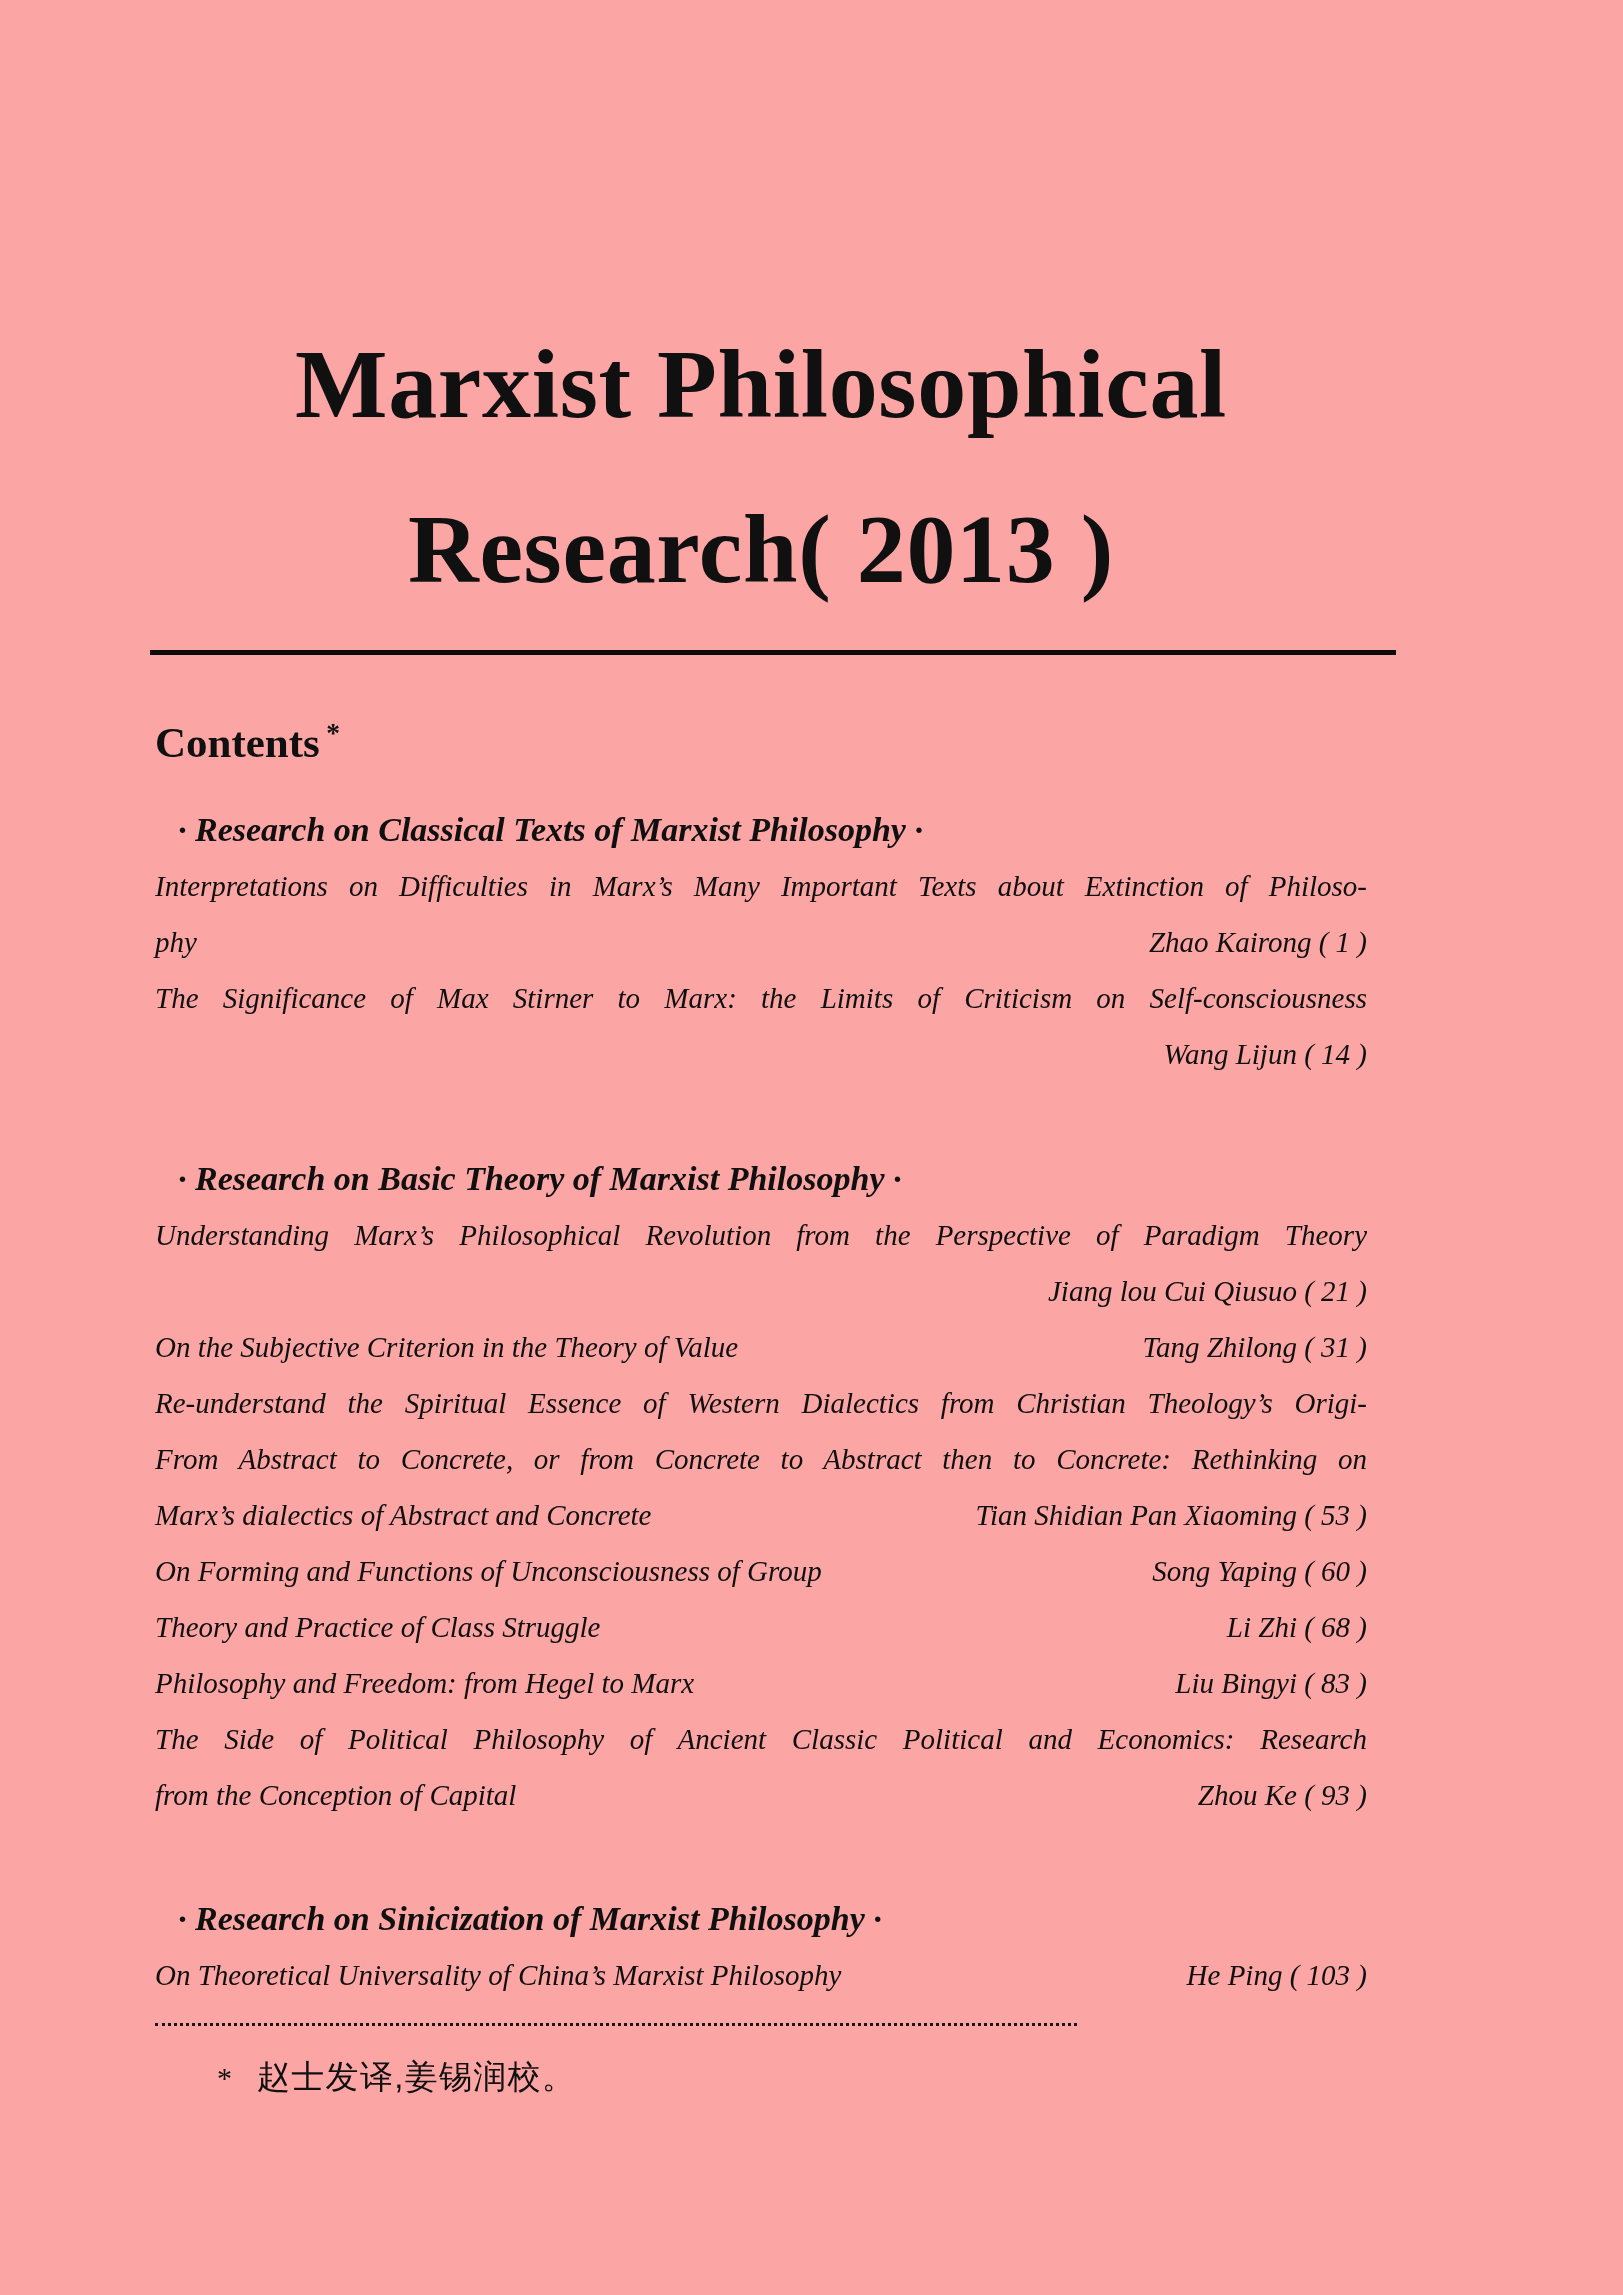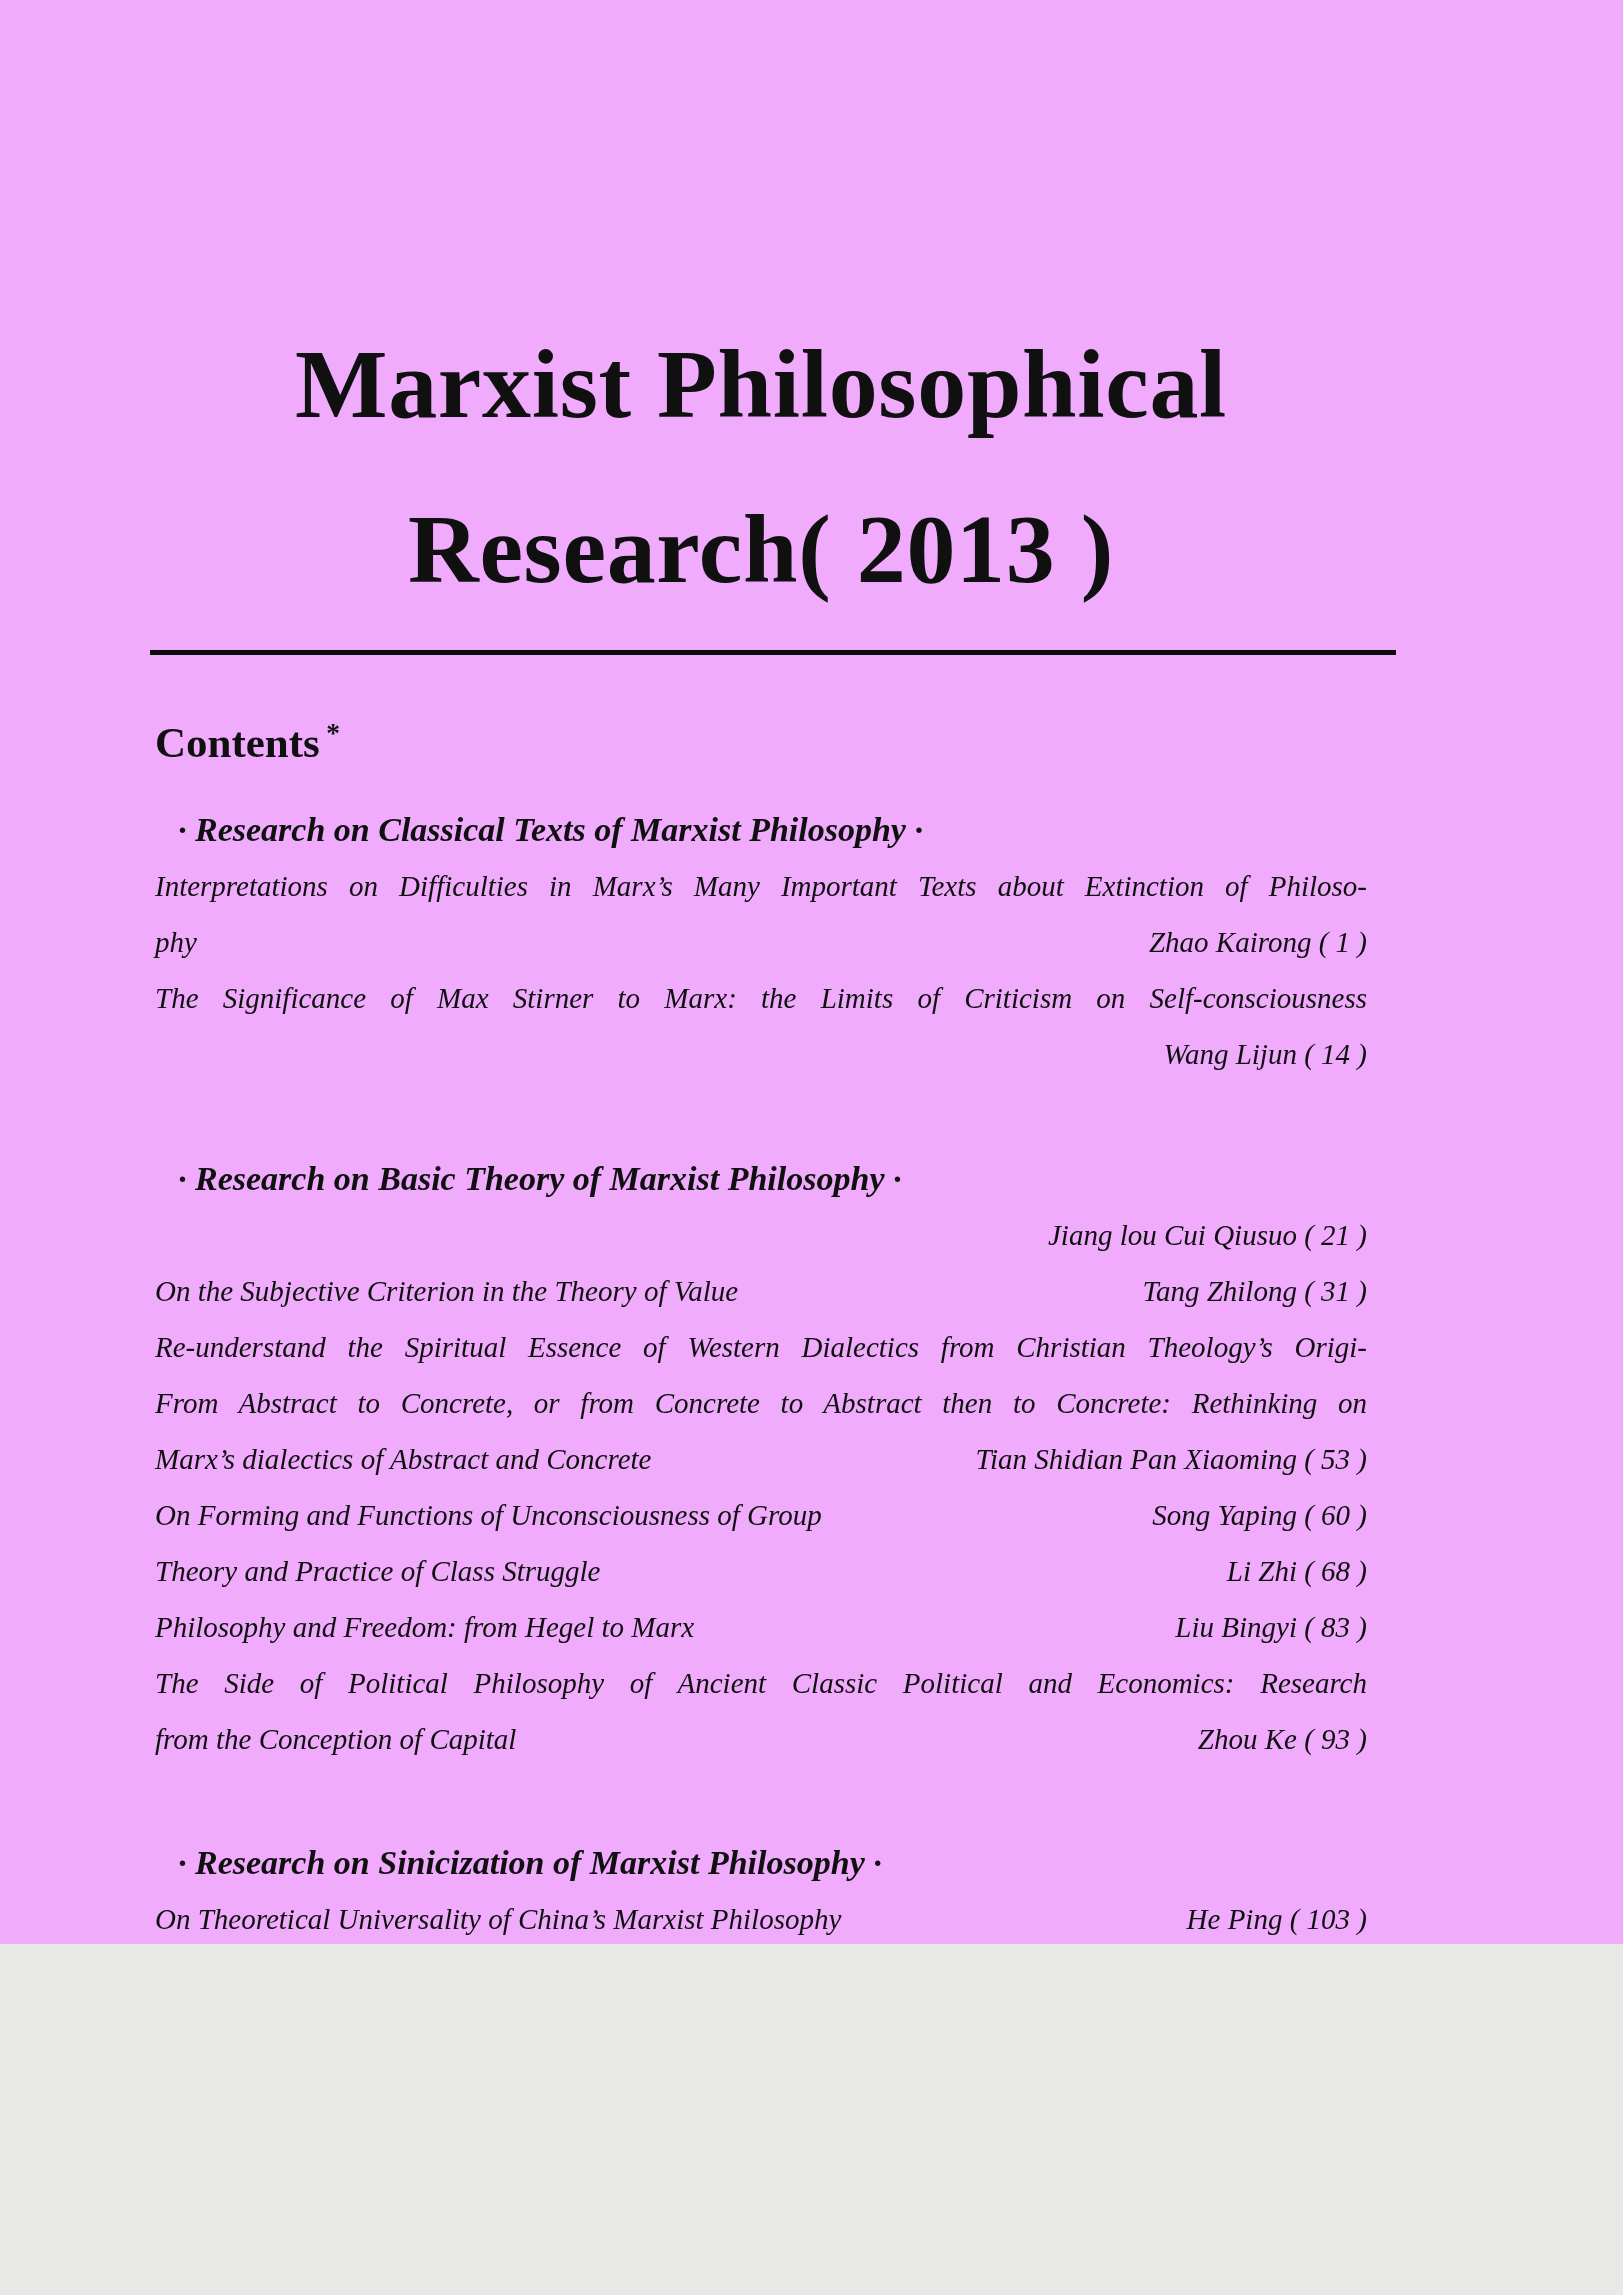--- a/index.html
+++ b/index.html
@@ -1,20 +1,20 @@
 <!DOCTYPE html>
 <html style="font-size:10.5px"><head>
 <meta charset="utf-8">
 <style>
   html, body { margin: 0; padding: 0; background: #e8e8e6; }
   .page {
     position: relative;
     width: 1623px;
-    height: 1944px;
-    background: #f0abfc;
+    height: 2295px;
+    background: #fca5a5;
     color: #101010;
     font-family: "Liberation Serif", "DejaVu Serif", serif;
     overflow: hidden;
   }
   .content {
     margin-left: 155px;
     width: 1212px;
   }
   .title {
     padding-top: 302px;
@@ -111,20 +111,21 @@
           <span class="l">phy</span>
           <span class="r">Zhao Kairong ( 1 )</span>
         </div>
         <div class="row fill"><span>The Significance of Max Stirner to Marx: the Limits of Criticism on Self-consciousness</span></div>
         <div class="row split">
           <span class="l"></span>
           <span class="r">Wang Lijun ( 14 )</span>
         </div>
         <div class="row gap"></div>
         <div class="row section">· Research on Basic Theory of Marxist Philosophy ·</div>
+        <div class="row fill"><span>Understanding Marx’s Philosophical Revolution from the Perspective of Paradigm Theory</span></div>
         <div class="row split">
           <span class="l"></span>
           <span class="r">Jiang lou Cui Qiusuo ( 21 )</span>
         </div>
         <div class="row split">
           <span class="l">On the Subjective Criterion in the Theory of Value</span>
           <span class="r">Tang Zhilong ( 31 )</span>
         </div>
         <div class="row fill"><span>Re-understand the Spiritual Essence of Western Dialectics from Christian Theology’s Origi-</span></div>
         <div class="row fill"><span>From Abstract to Concrete, or from Concrete to Abstract then to Concrete: Rethinking on</span></div>

